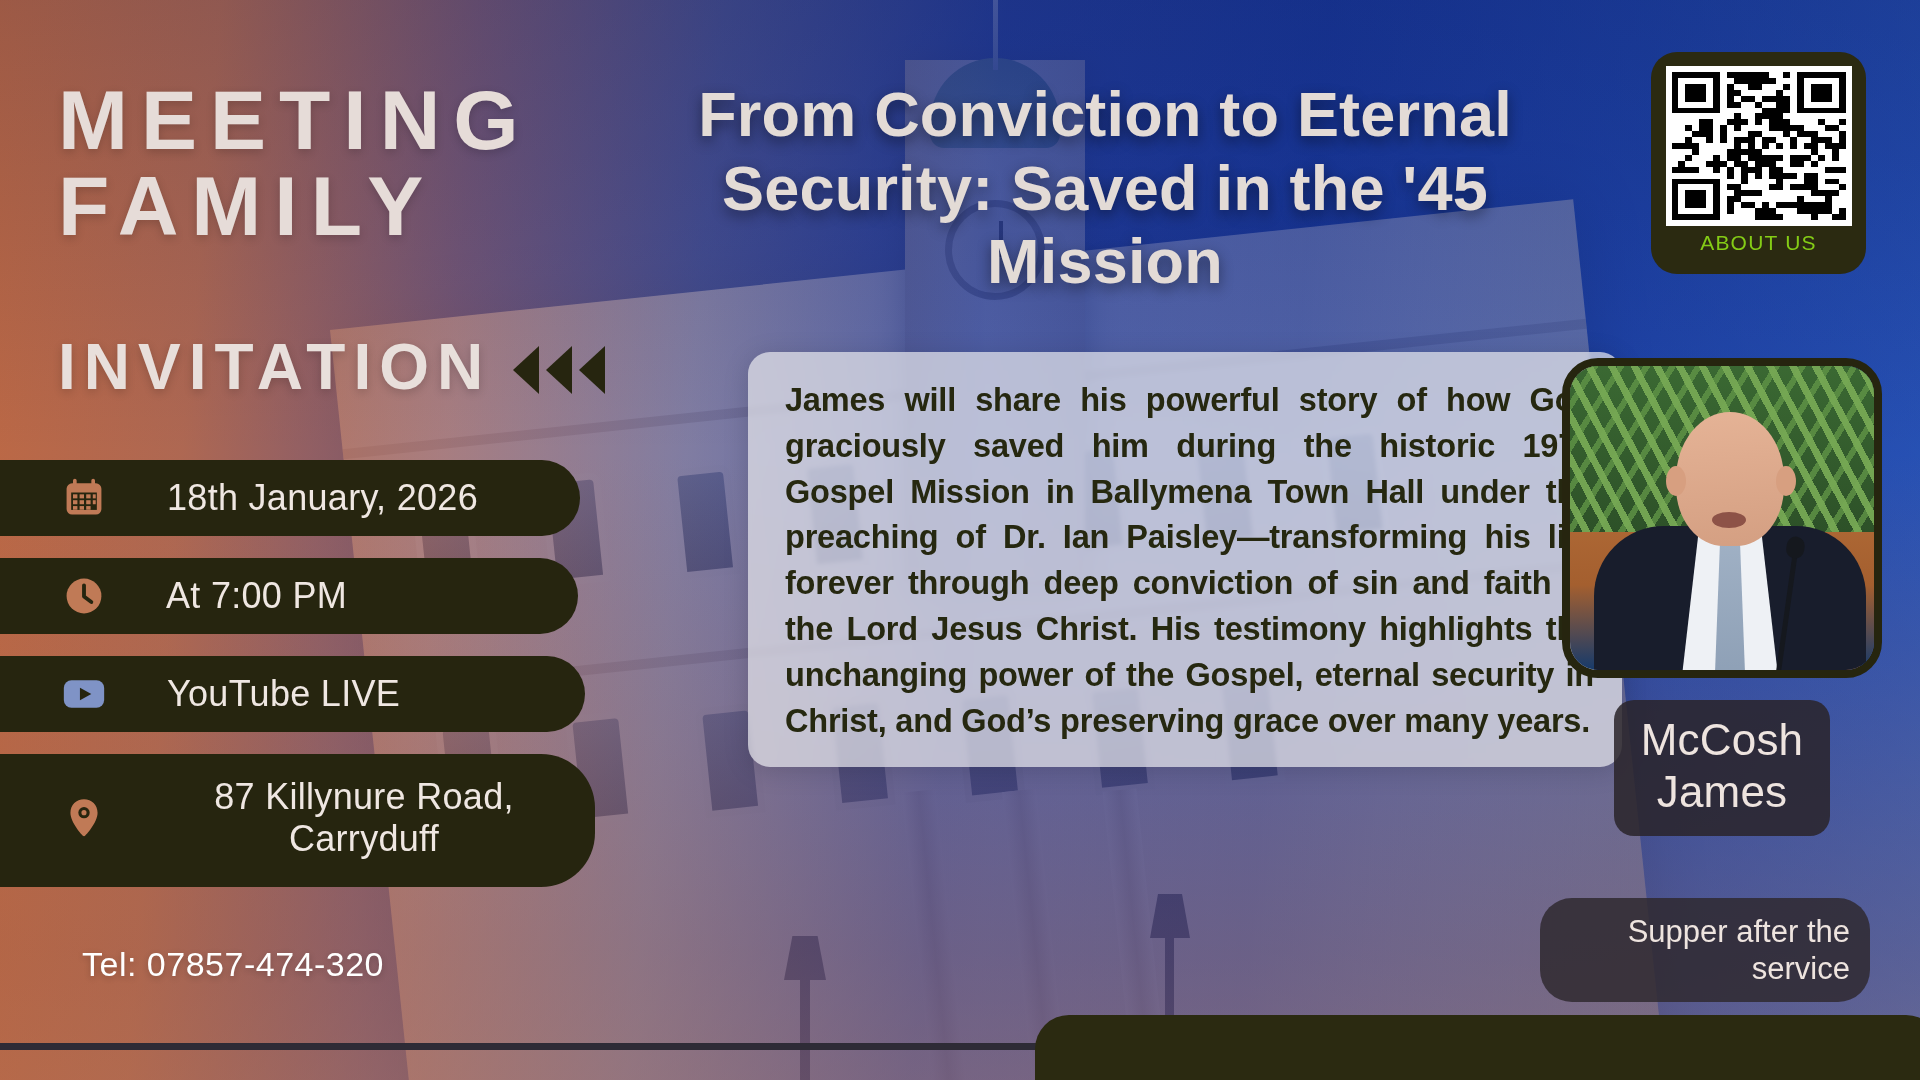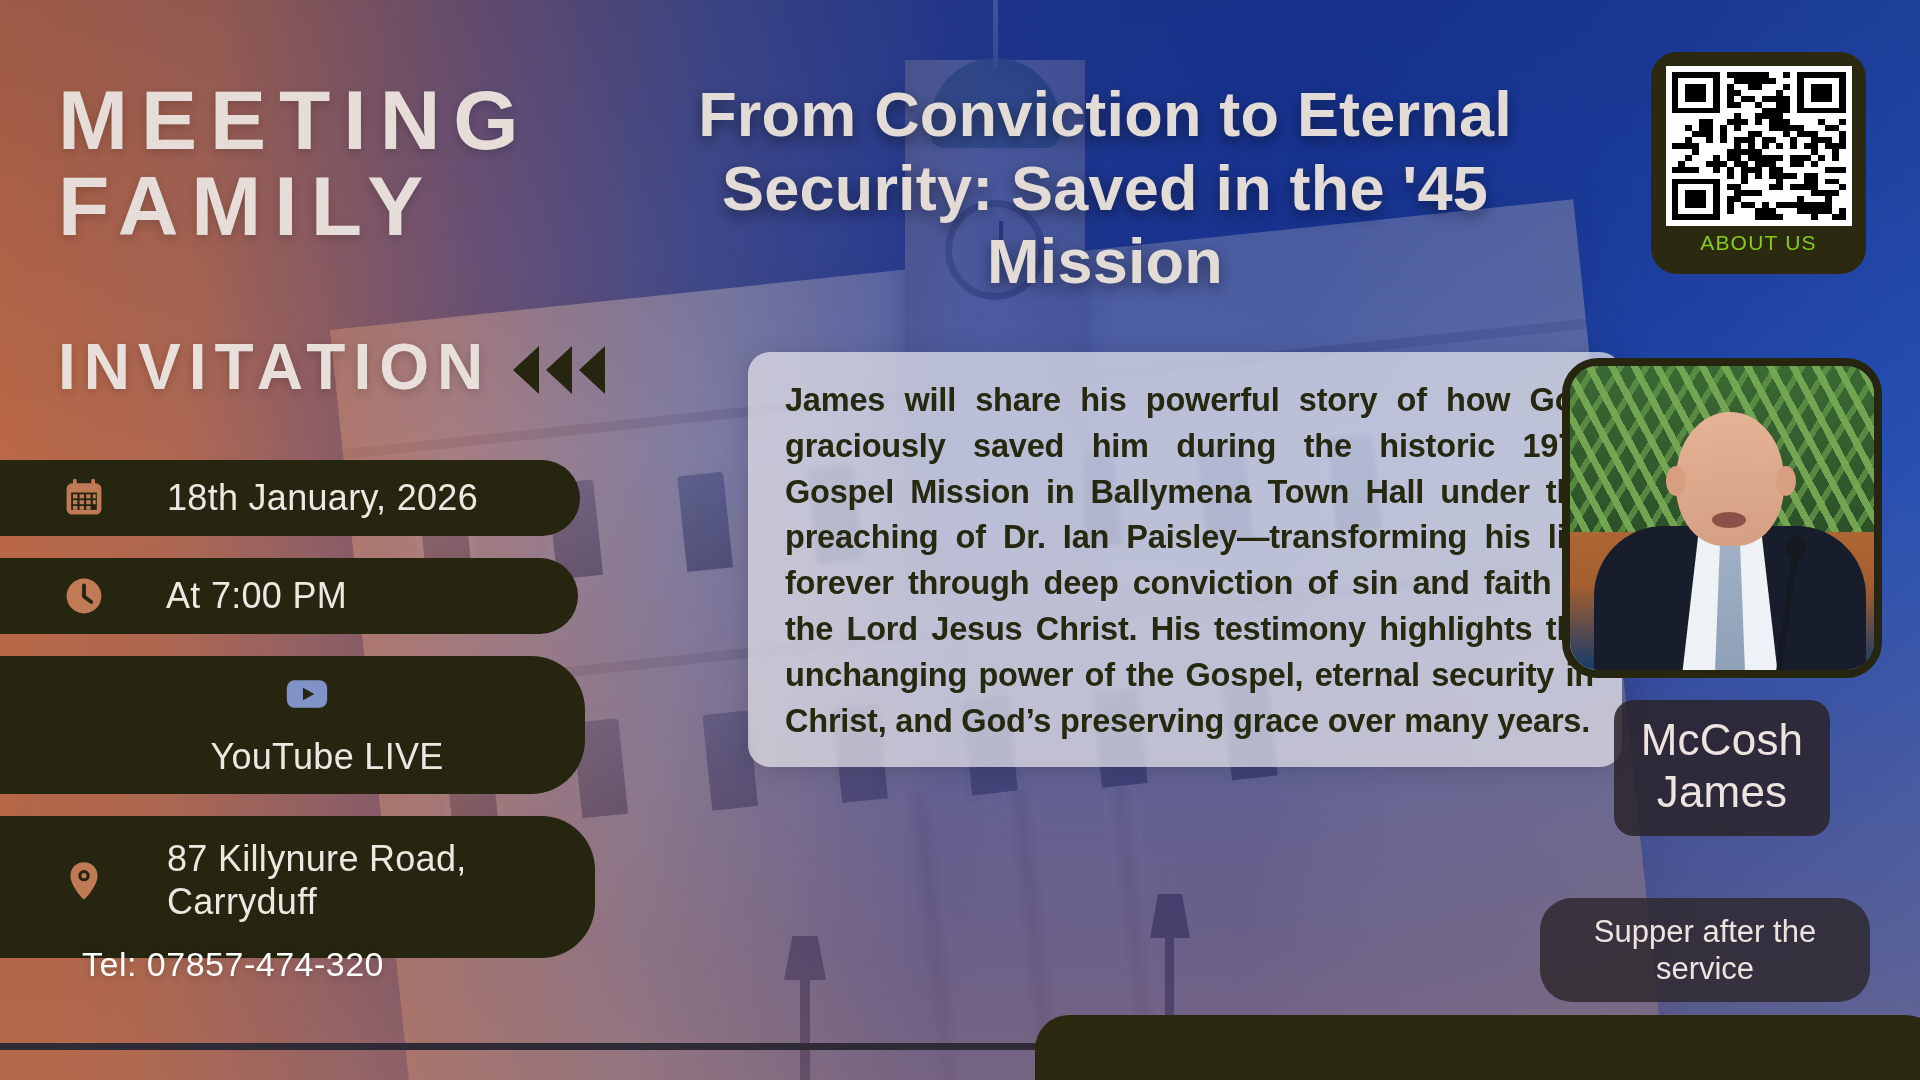--- a/index.html
+++ b/index.html
@@ -69,22 +69,22 @@
   .arrows i{ width:0; height:0; border-top:24px solid transparent; border-bottom:24px solid transparent;
              border-right:26px solid #26250f; display:block; }
 
   .pills{ position:absolute; left:0; top:460px; width:760px; }
   .pill{ position:relative; background:#26250f; color:#efe7e2;
          display:flex; align-items:center; gap:20px;
          padding:16px 34px 16px 62px; margin-bottom:22px;
          border-radius:0 54px 54px 0; font-size:36px; letter-spacing:.3px; }
   .pill.p1{ width:580px; }
   .pill.p2{ width:578px;gap:19px; }
-  .pill.p3{ width:585px;flex-direction:column; }
-  .pill.p4{ width:595px; padding-top:22px; padding-bottom:35px; }
+  .pill.p3{ width:585px; }
+  .pill.p4{ width:595px; padding-top:22px; padding-bottom:26px;text-align:center; }
   .pill-text{ line-height:1.18;margin-left:41px; }
 
   .ic{ flex:0 0 auto; width:44px; height:44px; position:relative; }
   .ic svg{ width:44px; height:44px; display:block; }
 
   .contact{ position:absolute; left:82px; top:940px; color:#ffffff;
             font-size:34px; line-height:1.45; letter-spacing:.5px;
             text-shadow:0 2px 6px rgba(0,0,0,.22); }
   .rule{ position:absolute; left:0; top:1043px; width:1050px; height:7px; background:#2e2b36; }
 
@@ -132,21 +132,21 @@
         transform:rotate(8deg); }
   .mic::before{ content:""; position:absolute; left:-7px; top:-14px; width:18px; height:22px;
         border-radius:9px; background:#15181e; }
   .desk{ position:absolute; left:40px; bottom:-6px; width:250px; height:36px;
          background:linear-gradient(180deg,#c4762f,#a85f22); }
 
   .name-card{ position:absolute; left:1614px; top:700px; width:216px; padding:14px 12px 18px;
               background:rgba(42,36,42,.86); border-radius:20px; text-align:center;
               color:#eee4df; font-size:44px; line-height:1.18; letter-spacing:.2px; }
   .supper{ position:absolute; left:1540px; top:898px; width:330px; padding:15px 20px;
-           background:rgba(46,41,47,.84); border-radius:32px; text-align:center;
+           background:rgba(46,41,47,.84); border-radius:32px; text-align:right;
            color:#eee4df; font-size:31px; line-height:1.2; }
 
   .bottombar{ position:absolute; left:1035px; top:1015px; width:905px; height:80px;
               background:#2b2a11; border-radius:34px 34px 0 0; }
 </style>
 </head>
 <body>
 
 <div class="poster">
 

